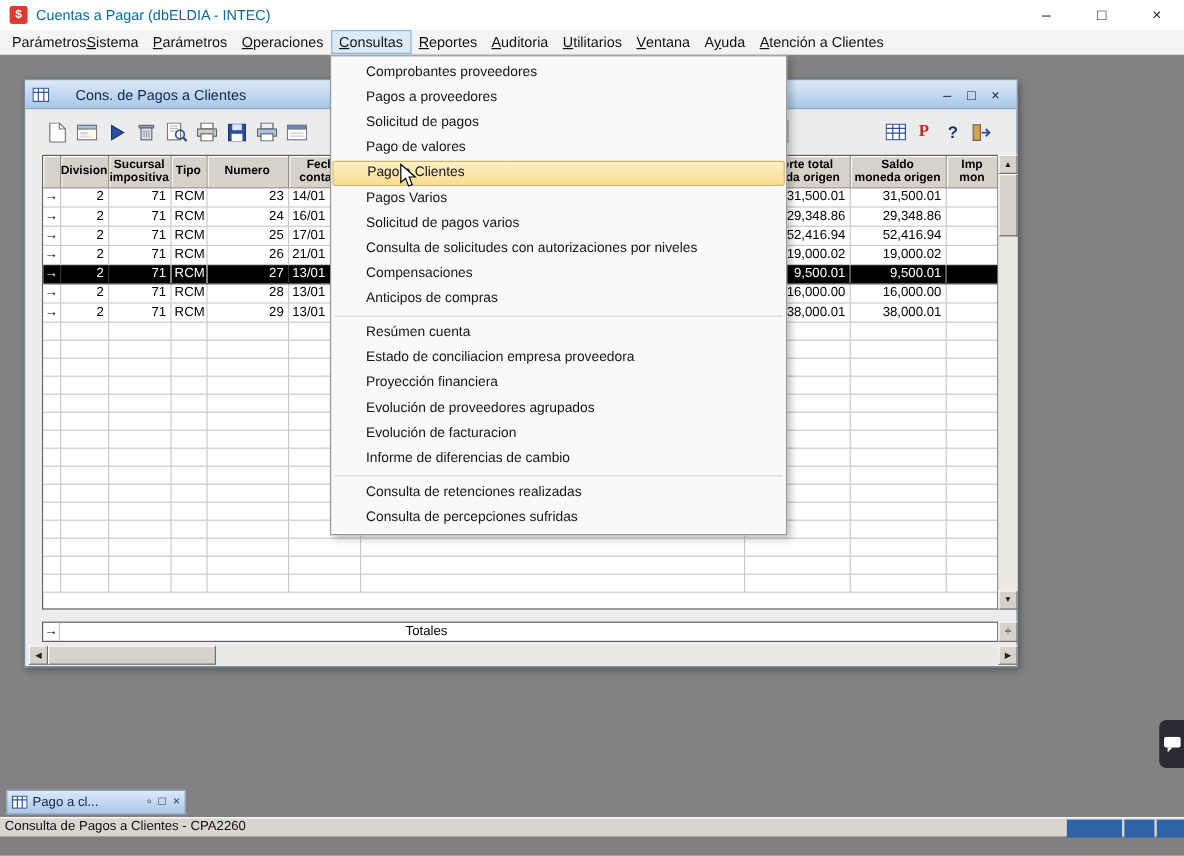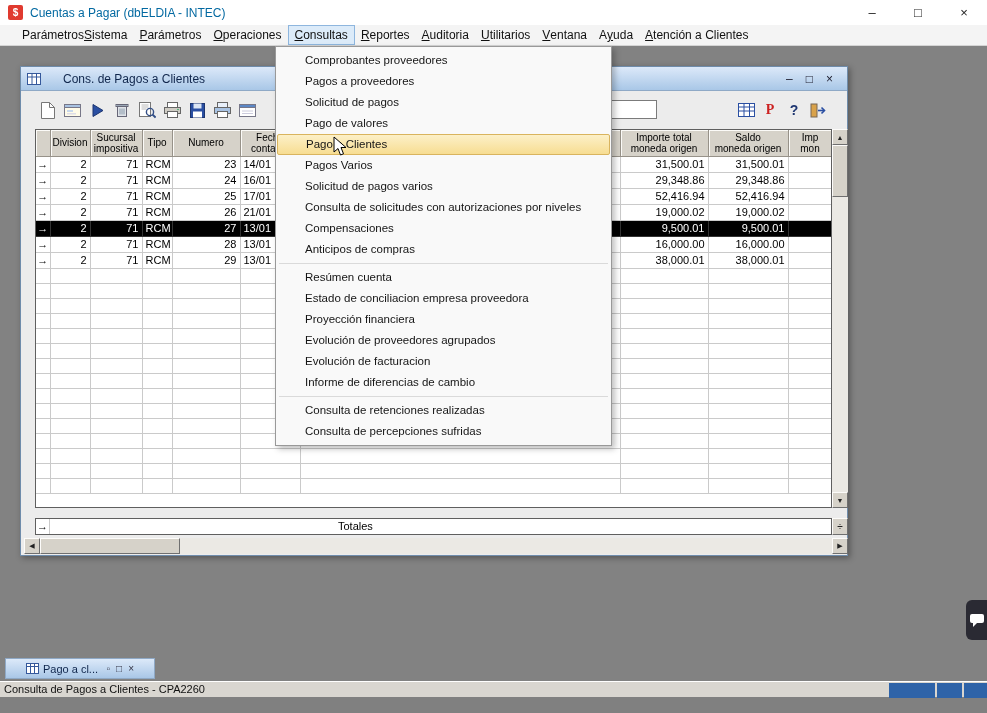--- a/index.html
+++ b/index.html
@@ -8,68 +8,68 @@
   .screen{position:relative;width:987px;height:713px;background:#808080;overflow:hidden}
 
   
   .titlebar{position:absolute;left:0;top:0;width:987px;height:25px;background:#fff;display:flex;align-items:center}
   .app-icon{width:15px;height:15px;margin-left:8px;background:#e03a2f;color:#fff;font-size:10px;font-weight:bold;display:flex;align-items:center;justify-content:center;border-radius:2px}
   .app-title{margin-left:7px;font-size:12px;color:#0369a1}
   .win-controls{margin-left:auto;display:flex;height:100%}
   .win-btn{width:46px;display:flex;align-items:center;justify-content:center;font-size:13px;color:#222}
 
   
-  .menubar{position:absolute;left:0;top:25px;width:987px;height:21px;background:#f4f4f4;border-bottom:1px solid #d4d4d4;display:flex;align-items:stretch;font-size:12px;padding-left:16px}
+  .menubar{position:absolute;left:0;top:25px;width:987px;height:21px;background:#f4f4f4;border-bottom:1px solid #d4d4d4;display:flex;align-items:stretch;font-size:12px;padding-left:4px}
   .mb-item{display:flex;align-items:center;padding:0 6px;color:#111;white-space:nowrap}
   .mb-item.open{background:#dcebf9;border:1px solid #8eb6de}
 
   
   .mdi{position:absolute;left:0;top:46px;width:987px;height:635px;background:#828282;overflow:hidden}
 
   
   .child{position:absolute;left:20px;top:20px;width:828px;height:490px;background:#ececec;border:1px solid #6f8cab;box-shadow:2px 2px 6px rgba(0,0,0,.35)}
   .cw-title{position:absolute;left:0;top:0;right:0;height:24px;background:linear-gradient(#dcе9f9,#a9c7e7);background:linear-gradient(#dce9f9,#a9c7e7);display:flex;align-items:center;padding:0 6px;border-bottom:1px solid #8fa9c6}
   .cw-text{margin-left:22px;font-size:12px;color:#10264c}
   .cw-btns{margin-left:auto;display:flex;gap:13px;font-size:12px;color:#223;padding-right:8px}
   .toolbar{position:absolute;left:0;top:24px;right:0;height:38px;display:flex;align-items:center;padding-left:14px}
   .tb-left{display:flex;gap:1px}
   .tb-btn{width:24px;height:24px;display:flex;align-items:center;justify-content:center}
   .tb-input{position:absolute;left:543px;top:33px;width:93px;height:19px;border:1px solid #7b7b7b;background:#fff;font-size:11px;padding:0 3px}
   .tb-right{position:absolute;left:713px;top:31px;display:flex}
 
   
   .grid{position:absolute;left:14px;top:62px;width:797px;height:379px;background:#fff;border:1px solid #5f5f5f;overflow:hidden}
   table{border-collapse:collapse;table-layout:fixed;width:795px}
-  th{background:#d6d2c9;font-weight:normal;font-size:10px;line-height:11px;height:26px;border-right:1px solid #979289;border-bottom:1px solid #979289;box-shadow:inset 1px 1px 0 #fcfbf8;color:#000;overflow:hidden;white-space:nowrap;text-align:center;vertical-align:middle}
+  th{background:#d6d2c9;font-weight:bold;font-size:10px;line-height:11px;height:26px;border-right:1px solid #979289;border-bottom:1px solid #979289;box-shadow:inset 1px 1px 0 #fcfbf8;color:#000;overflow:hidden;white-space:nowrap;text-align:center;vertical-align:middle}
   td{height:15px;font-size:11px;line-height:15px;border-right:1px solid #cacaca;border-bottom:1px solid #cacaca;padding:0 3px;overflow:hidden;white-space:nowrap;color:#000;background:#fff}
   tr.sel td{background:#000;color:#fff;border-right-color:#333;border-bottom-color:#333}
   .a-left{text-align:left}.a-right{text-align:right}.a-center{text-align:center;padding:0}
 
   
   .vscroll{position:absolute;left:811px;top:62px;width:16px;height:379px;background:#ebe9e4}
   .sb-btn{position:absolute;width:16px;height:16px;background:#d6d2c9;border:1px solid;border-color:#fdfcfa #6f6f6f #6f6f6f #fdfcfa;display:flex;align-items:center;justify-content:center;font-size:7px;color:#222}
   .v-up{left:0;top:0}.v-down{left:0;bottom:0}
   .v-thumb{position:absolute;left:0;top:16px;width:16px;height:52px;background:#d6d2c9;border:1px solid;border-color:#fdfcfa #6f6f6f #6f6f6f #fdfcfa}
   .totals{position:absolute;left:14px;top:451px;width:797px;height:17px;background:#fff;border:1px solid #5f5f5f;font-size:11px;line-height:15px}
   .tmark{position:absolute;left:0;top:0;width:14px;height:15px;border-right:1px solid #cacaca;text-align:center}
   .tlabel{position:absolute;left:302px;top:0;color:#000}
   .spin{position:absolute;left:811px;top:451px;width:16px;height:17px;background:#d6d2c9;border:1px solid;border-color:#fdfcfa #6f6f6f #6f6f6f #fdfcfa;font-size:10px;display:flex;align-items:center;justify-content:center;color:#222}
   .hscroll{position:absolute;left:3px;top:471px;width:824px;height:16px;background:#ebe9e4}
   .h-left{left:0;top:0}.h-right{right:0;top:0}
   .h-thumb{position:absolute;left:16px;top:0;width:140px;height:16px;background:#d6d2c9;border:1px solid;border-color:#fdfcfa #6f6f6f #6f6f6f #fdfcfa}
 
   
-  .popup{position:absolute;left:275px;top:46px;width:337px;background:#f9f9f9;border:1px solid #999;box-shadow:3px 3px 6px rgba(0,0,0,.25);padding:3px 1px;z-index:40;font-size:11.5px}
+  .popup{position:absolute;left:275px;top:46px;width:381px;background:#f9f9f9;border:1px solid #999;box-shadow:3px 3px 6px rgba(0,0,0,.25);padding:3px 1px;z-index:40;font-size:11.5px}
   .pp-item{height:21px;line-height:21px;padding-left:28px;white-space:nowrap;color:#151515;overflow:hidden}
   .pp-item.hl{background:linear-gradient(#fcf0c8,#f7dd92);border:1px solid #d9b45e;border-radius:2px;line-height:19px}
   .pp-sep{height:1px;background:#dadada;margin:3px 2px}
   .cursor{position:absolute;left:333px;top:136px;z-index:60}
 
   
-  .minwin{position:absolute;left:5px;top:612px;width:150px;height:21px;background:linear-gradient(#dce9f9,#a9c7e7);border:1px solid #8fa9c6;display:flex;align-items:center;padding:0 20px;font-size:11px;color:#10264c}
+  .minwin{position:absolute;left:5px;top:612px;width:150px;height:21px;background:linear-gradient(#dce9f9,#a9c7e7);border:1px solid #8fa9c6;display:flex;align-items:center;padding:0 4px;font-size:11px;color:#10264c}
   .mw-text{margin-left:4px;white-space:nowrap;overflow:hidden}
   .mw-btns{margin-left:auto;display:flex;gap:6px;font-size:10px;color:#334}
 
   
   .chatbtn{position:absolute;left:966px;top:600px;width:21px;height:40px;background:#2a2a33;border-radius:6px 0 0 6px;display:flex;align-items:center;justify-content:center;z-index:5}
 
   
   .statusbar{position:absolute;left:0;top:681px;width:987px;height:16px;background:#d9d6d0;border-top:1px solid #fff;font-size:11px;line-height:15px;color:#111}
   .status-text{padding-left:4px}
   .sb-blocks{position:absolute;right:0;top:1px;height:15px;display:flex;gap:2px}

